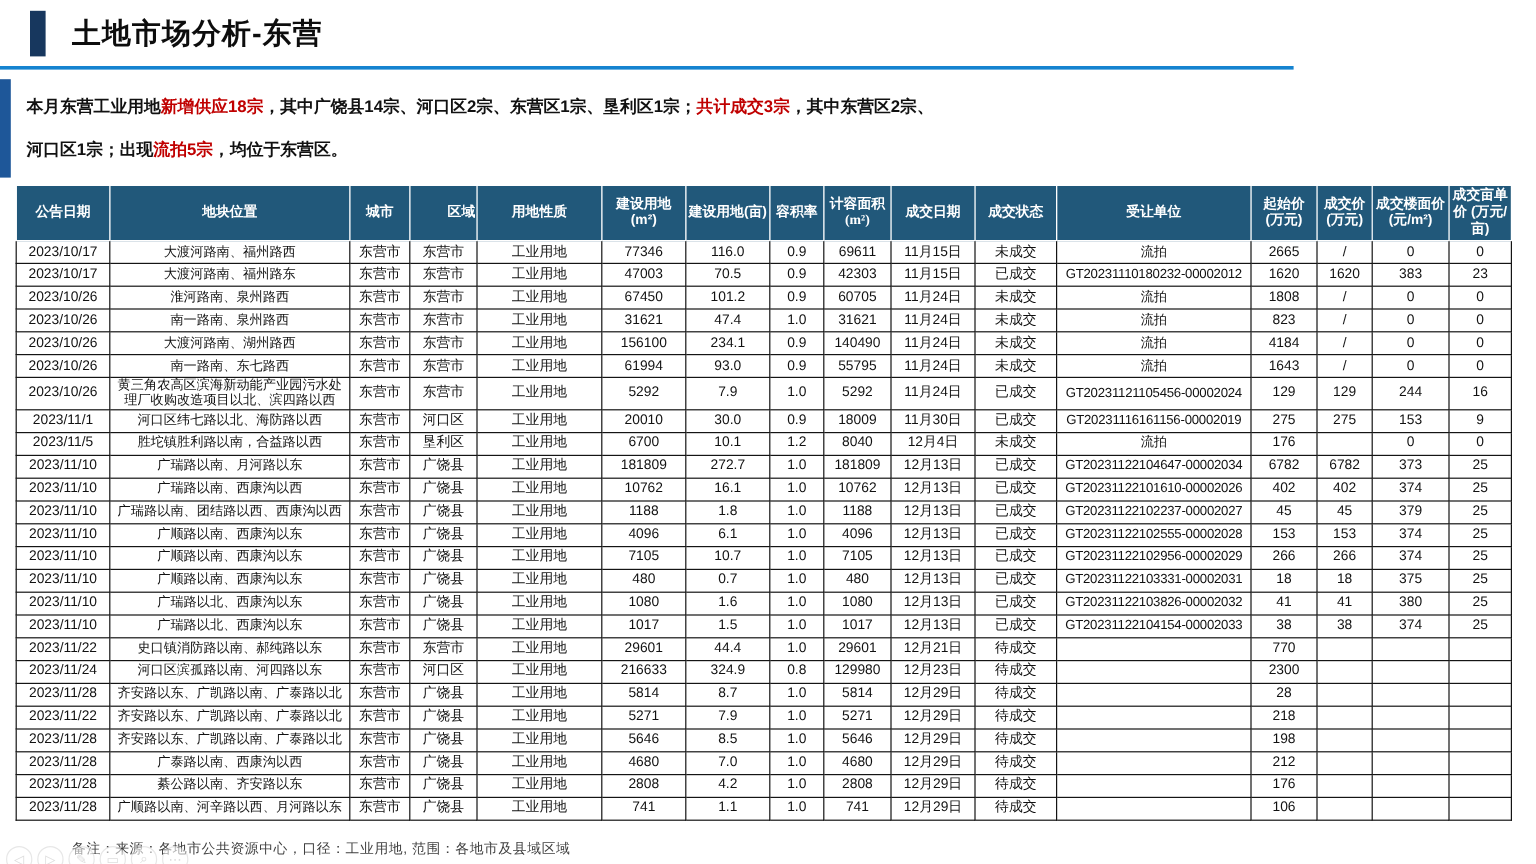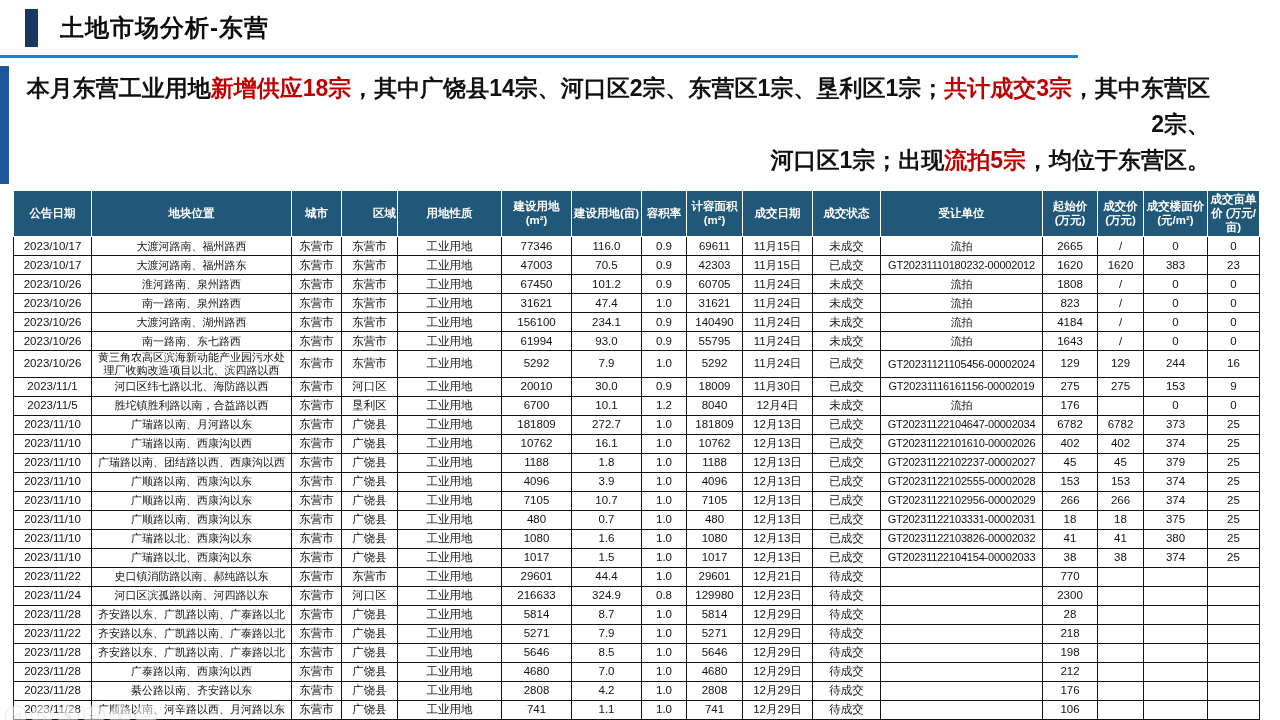--- a/index.html
+++ b/index.html
@@ -15,26 +15,25 @@
   .title-row { display:flex; align-items:center; margin: 8px 0 0 25px; height: 40px; }
   .title-accent-bar { width: 13px; height: 38px; background:#17375e; margin-right: 22px; }
   .title { font-size: 24px; font-weight: bold; color: #0d0d0d; letter-spacing: 1px; }
   .title-underline { width: 1078px; height: 3px; background: #1583d0; margin-top: 7px; }
 
   
   .summary {
     margin-top: 8px;
     border-left: 9px solid #1e5799;
     padding: 4px 70px 6px 13px;
-    font-size: 23px;
+    font-size: 14px;
     font-weight: bold;
     color: #111;
     line-height: 36px;
     width: 1280px;
-    text-align: right;
   }
   .summary .red { color: #c00000; }
 
   
   table.land {
     margin: 6px 0 0 13px;
     width: 1246px;
     border-collapse: collapse;
     table-layout: fixed;
     font-size: 11.5px;
@@ -63,21 +62,21 @@
   table.land td:nth-child(2) { white-space: normal; font-size: 11px; }
   table.land td:nth-child(12) { font-size: 11px; letter-spacing: -0.2px; }
   table.land th:nth-child(1)  { width: 78px; }
   table.land th:nth-child(2)  { width: 200px; }
   table.land th:nth-child(3)  { width: 50px; }
   table.land th:nth-child(4)  { width: 56px; text-align: right; }
   table.land th:nth-child(5)  { width: 104px; }
   table.land th:nth-child(6)  { width: 70px; }
   table.land th:nth-child(7)  { width: 70px; }
   table.land th:nth-child(8)  { width: 45px; text-align: center; }
-  table.land th:nth-child(9)  { width: 56px; }
+  table.land th:nth-child(9)  { width: 56px; font-family: Liberation Serif, serif; }
   table.land th:nth-child(10) { width: 70px; text-align: center; }
   table.land th:nth-child(11) { width: 68px; }
   table.land th:nth-child(12) { width: 162px; }
   table.land th:nth-child(13) { width: 55px; }
   table.land th:nth-child(14) { width: 46px; }
   table.land th:nth-child(15) { width: 64px; }
   table.land th:nth-child(16) { width: 52px; }
 
   
   .footnote {
@@ -362,21 +361,21 @@
           <td>379</td>
           <td>25</td>
         </tr>
         <tr>
           <td>2023/11/10</td>
           <td>广顺路以南、西康沟以东</td>
           <td>东营市</td>
           <td>广饶县</td>
           <td>工业用地</td>
           <td>4096</td>
-          <td>3.9</td>
+          <td>6.1</td>
           <td>1.0</td>
           <td>4096</td>
           <td>12月13日</td>
           <td>已成交</td>
           <td>GT20231122102555-00002028</td>
           <td>153</td>
           <td>153</td>
           <td>374</td>
           <td>25</td>
         </tr>
@@ -592,20 +591,21 @@
           <td>待成交</td>
           <td></td>
           <td>106</td>
           <td></td>
           <td></td>
           <td></td>
         </tr>
       </tbody>
   </table>
 
+  <div class="footnote">备注：来源：各地市公共资源中心，口径：工业用地, 范围：各地市及县域区域</div>
 
   <div class="player-controls">
     <span class="pc-btn">◁</span>
     <span class="pc-btn">▷</span>
     <span class="pc-btn">✎</span>
     <span class="pc-btn">▭</span>
     <span class="pc-btn">⌕</span>
     <span class="pc-btn">⋯</span>
   </div>
 

